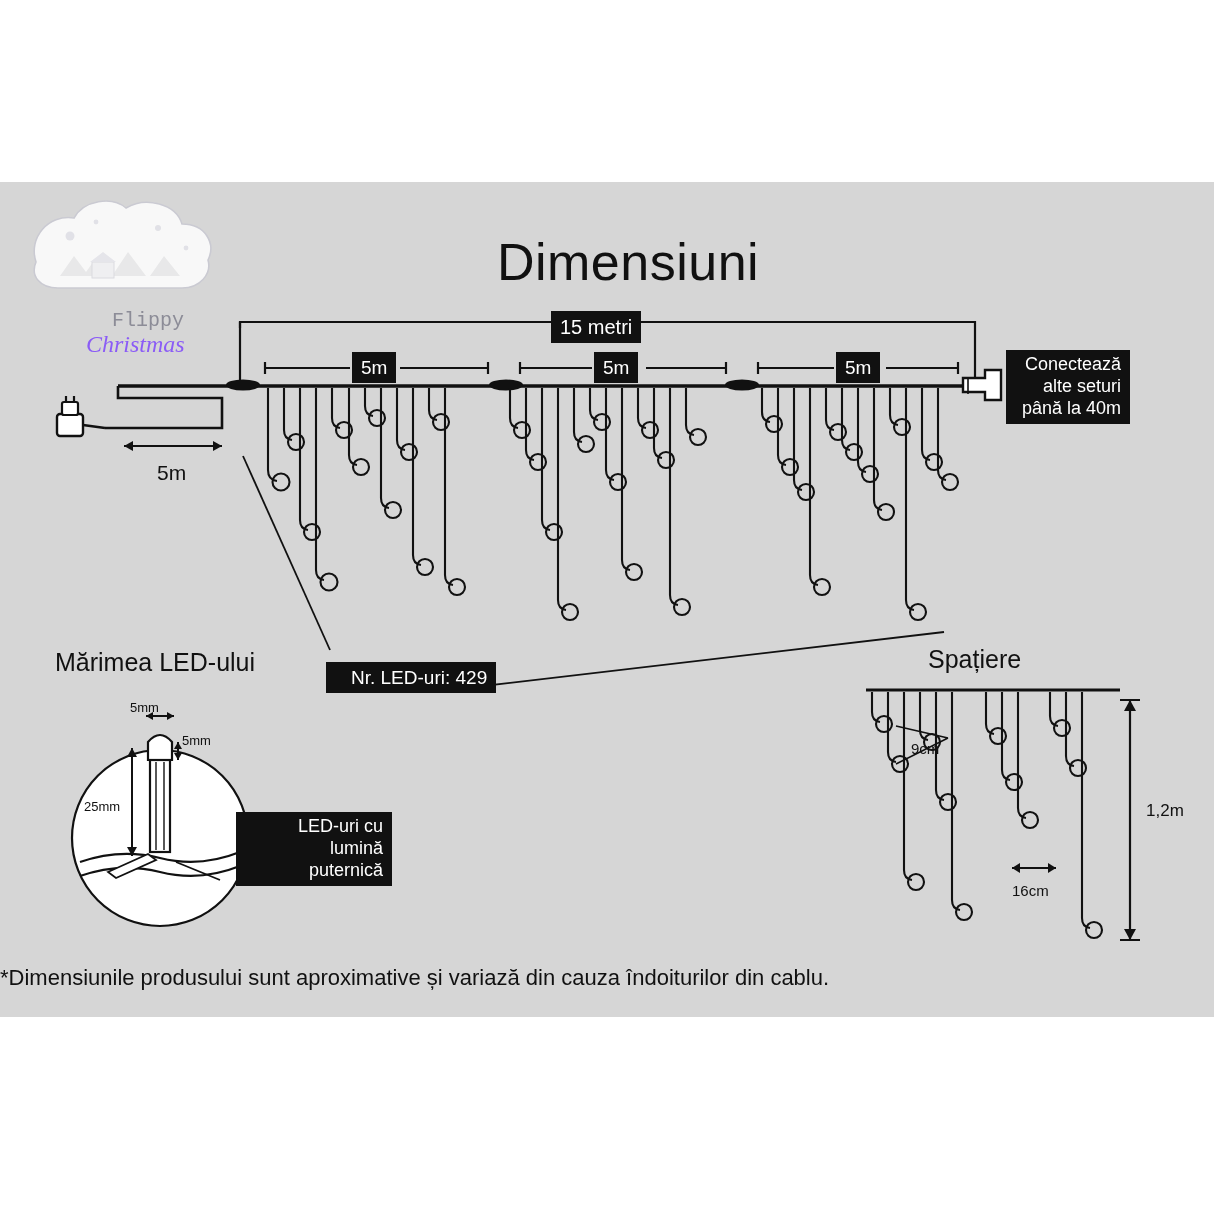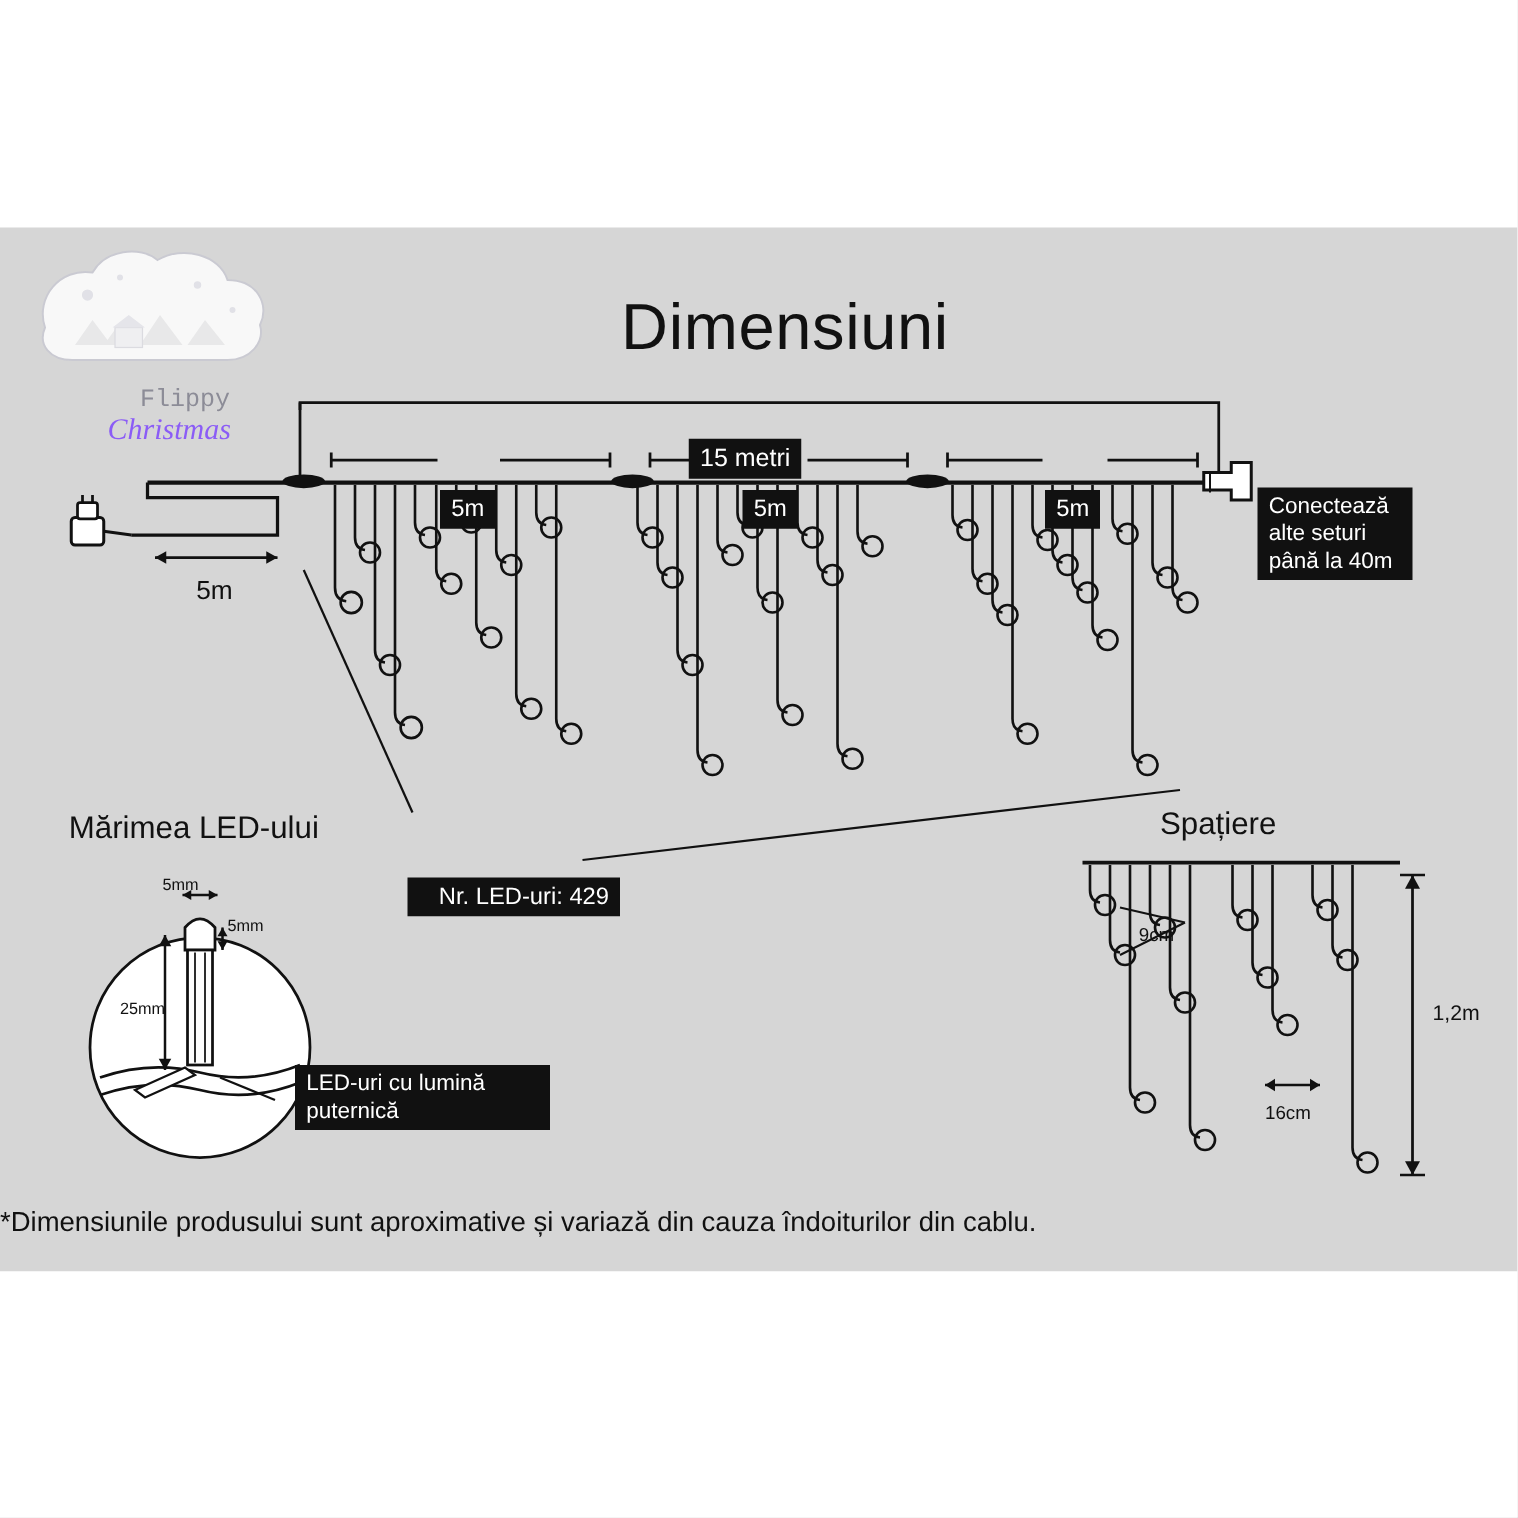--- a/index.html
+++ b/index.html
@@ -33,22 +33,21 @@
   }
   .label-box {
     position: absolute;
     background: #111111;
     color: #ffffff;
     font-size: 19px;
     line-height: 1.22;
     padding: 4px 9px;
     box-sizing: border-box;
     white-space: pre-line;
-    text-align: left;
-    margin-top: 40px;
+    text-align: right;
   }
   .plain-label {
     position: absolute;
     color: #111111;
   }
   #title {
     position: absolute;
     left: 0;
     top: 232px;
     width: 1214px;
@@ -89,26 +88,26 @@
     font-size: 25px;
   }
   #lbl-spacing-title {
     left: 928px;
     top: 645px;
     font-size: 25px;
   }
   #lbl-bright {
     left: 236px;
     top: 812px;
-    width: 204px;
+    width: 156px;
     font-size: 18px;
   }
   #lbl-5mm-top { left: 130px; top: 700px; font-size: 13px; }
   #lbl-5mm-side { left: 182px; top: 733px; font-size: 13px; }
-  #lbl-25mm { left: 96px; top: 799px; font-size: 13px; }
+  #lbl-25mm { left: 84px; top: 799px; font-size: 13px; }
   #lbl-9cm { left: 911px; top: 740px; font-size: 15px; }
   #lbl-16cm { left: 1012px; top: 882px; font-size: 15px; }
   #lbl-07m { left: 1146px; top: 801px; font-size: 17px; }
   #footnote {
     position: absolute;
     left: 0;
     top: 965px;
     width: 1214px;
     text-align: left;
     font-size: 22px;

